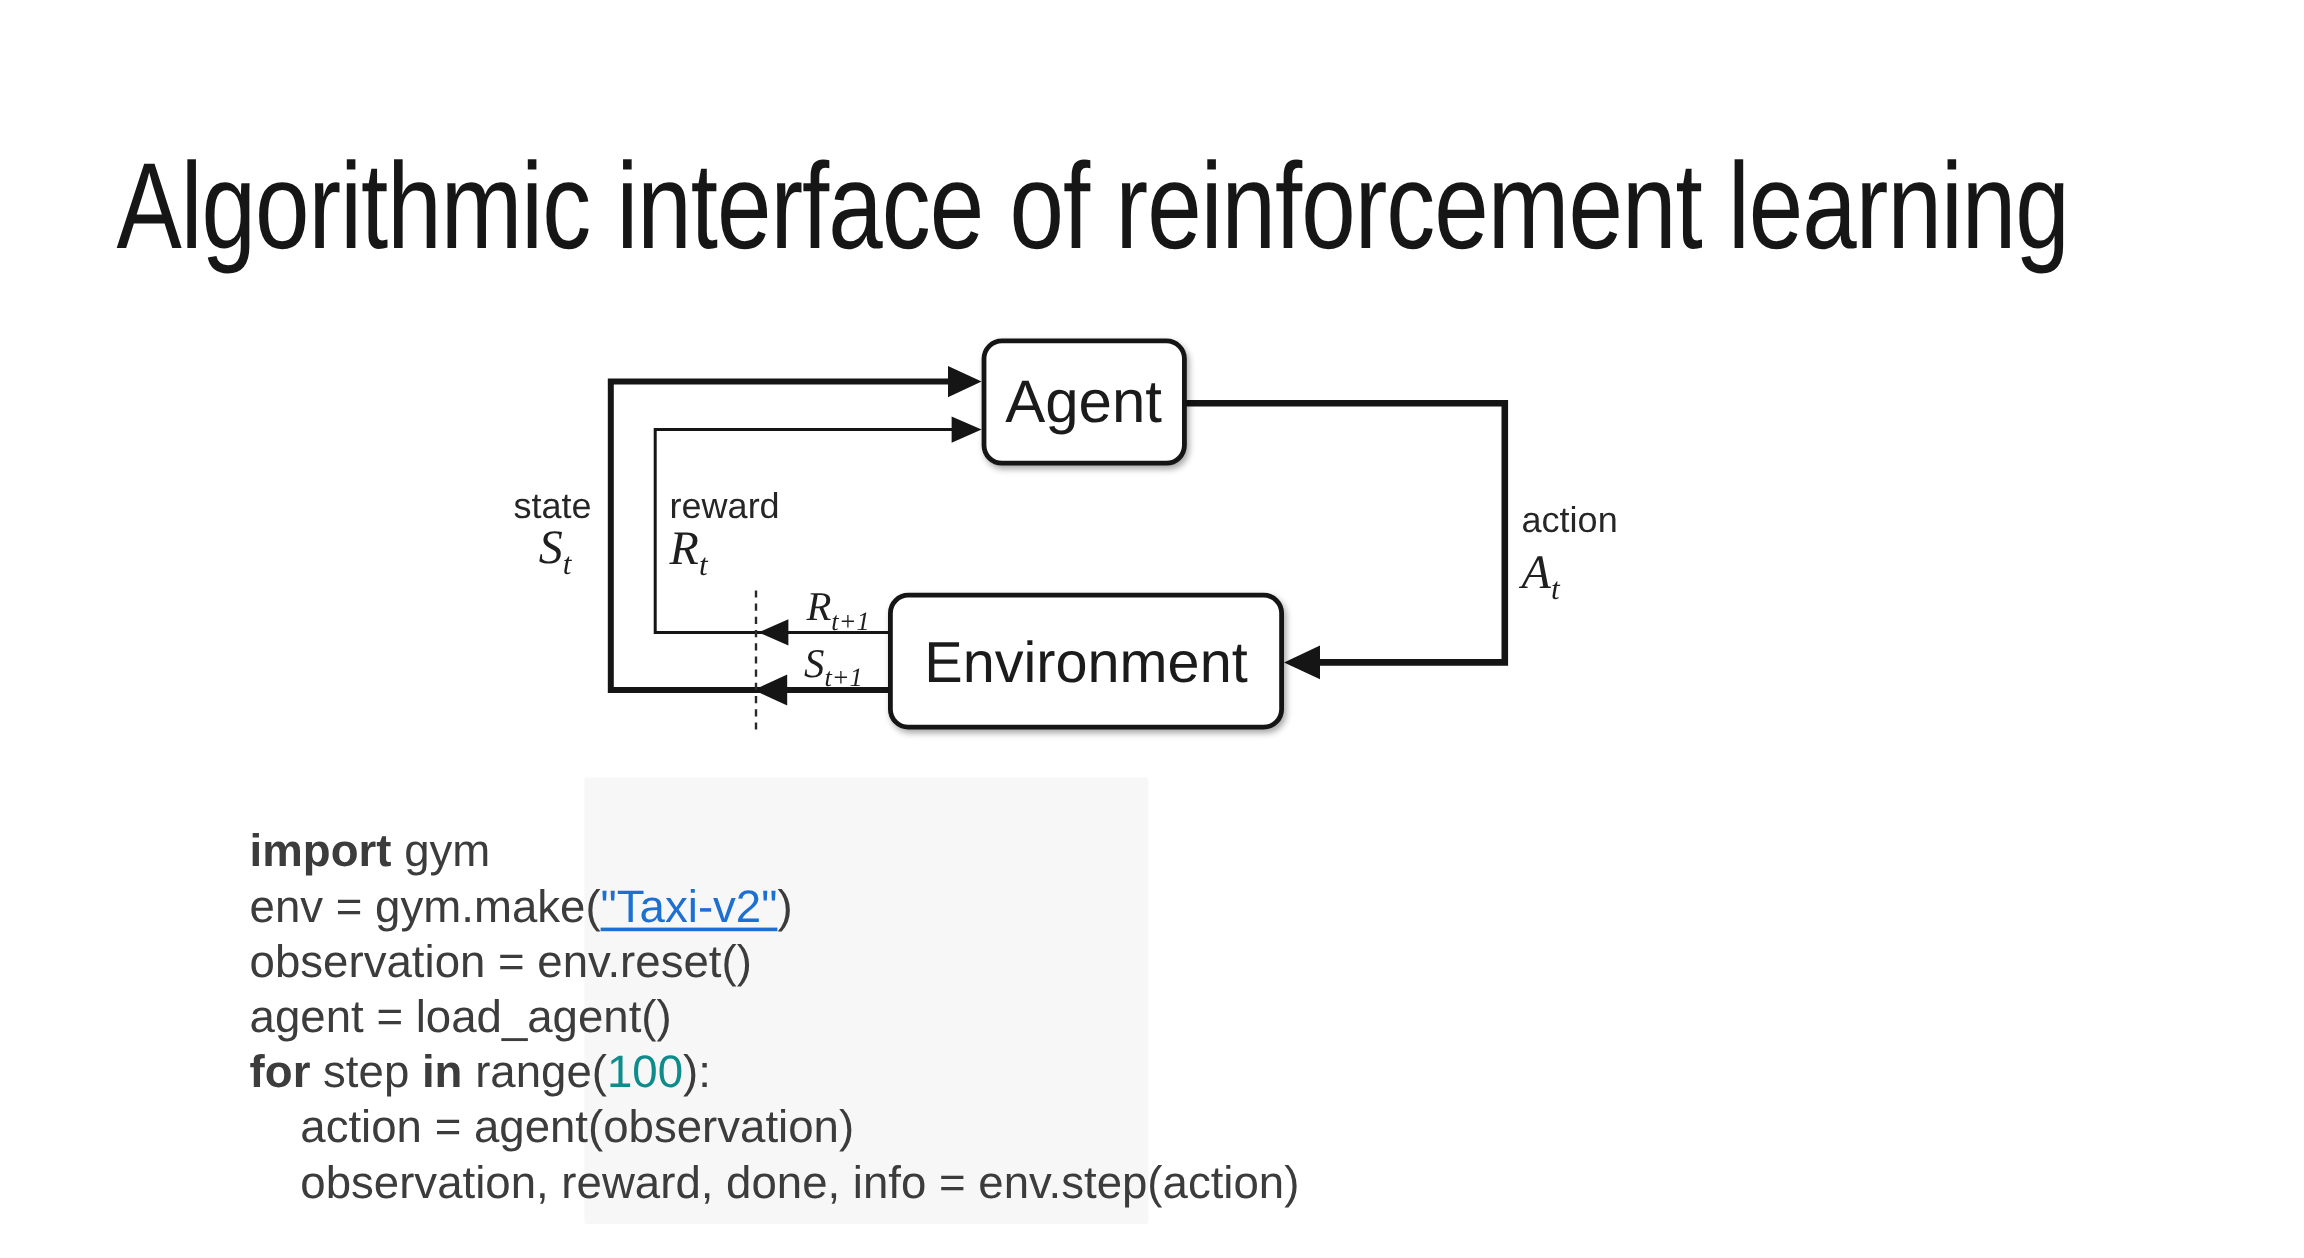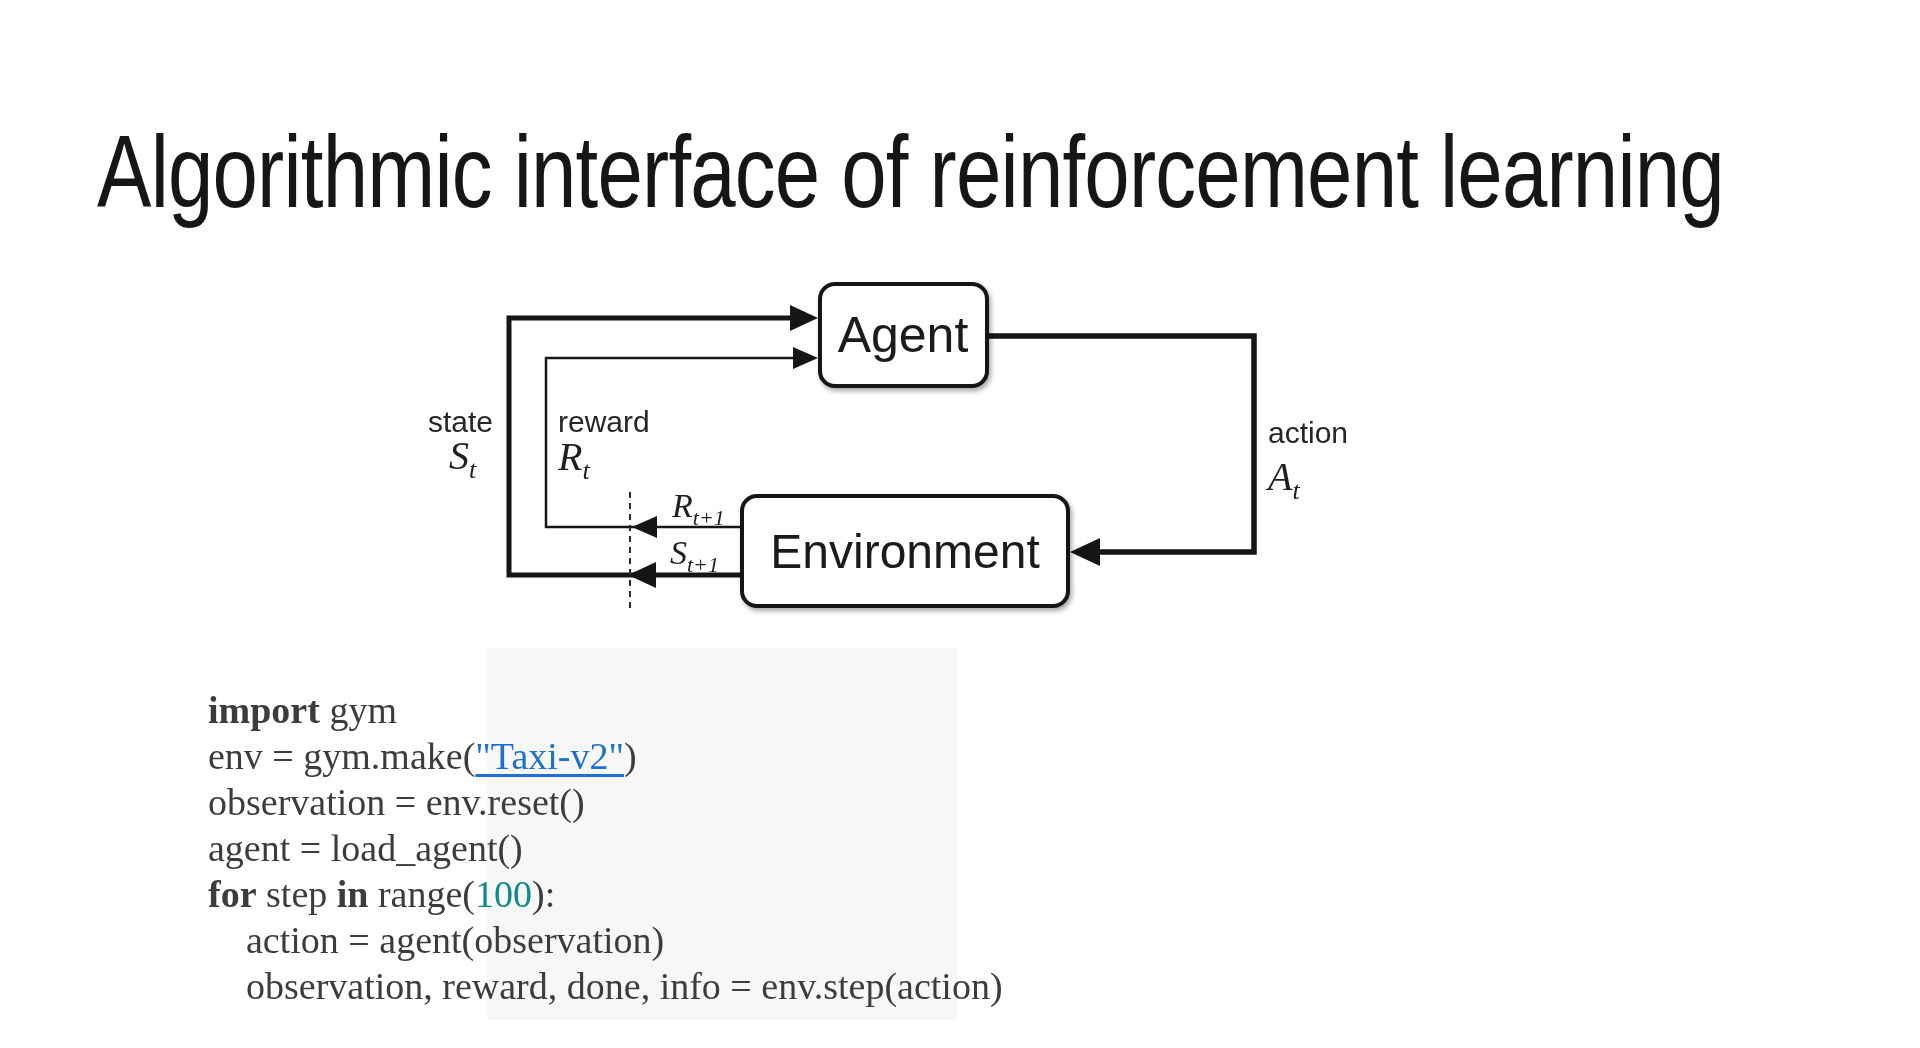--- a/index.html
+++ b/index.html
@@ -27,21 +27,21 @@
   .flow.thin{stroke-width:2.5px;}
   .flow.action{stroke-width:5.5px;}
   .head{fill:var(--line-color);stroke:none;}
   .dashed{fill:none;stroke:#2a2a2a;stroke-width:2px;stroke-dasharray:6 5;}
   .boxlabel{font-family:"Liberation Sans",sans-serif;fill:#1b1b1b;text-anchor:middle;}
   .sidelabel{font-family:"Liberation Sans",sans-serif;font-size:30px;fill:#262626;}
   .math{font-family:"Liberation Serif",serif;font-style:italic;fill:#1f1f1f;}
 
   
   .code{position:absolute;left:208px;top:687px;white-space:pre;
-        font-family:Liberation Serif, serif;
+        font-family:Liberation Sans, sans-serif;
         font-size:38px;line-height:46px;color:var(--code-default);}
   .tok-kw{font-weight:bold;}
   .tok-num{color:var(--code-num);}
   .tok-str{color:var(--code-str);text-decoration:underline;
            text-decoration-thickness:2.5px;text-underline-offset:5px;}
 </style>
 </head>
 <body>
 
 <div class="slide">

